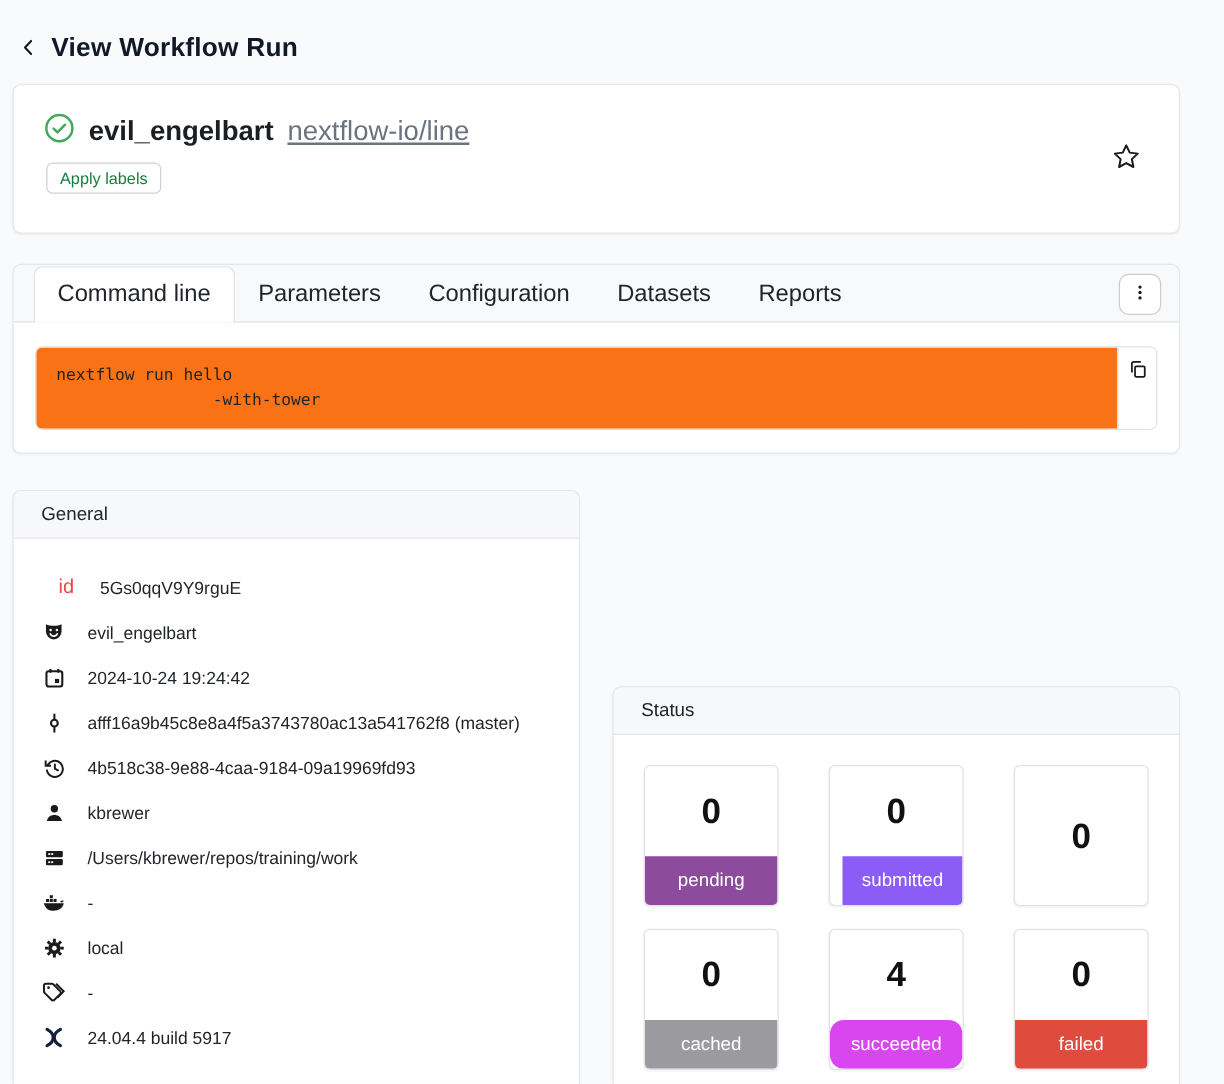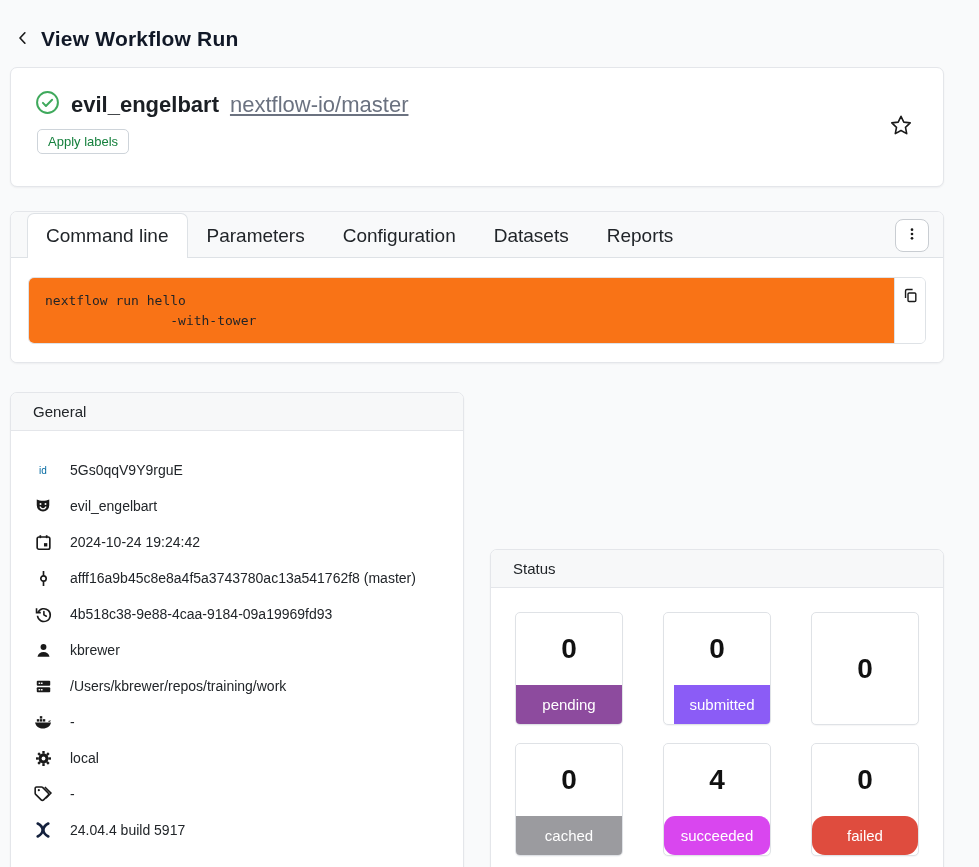--- a/index.html
+++ b/index.html
@@ -82,21 +82,21 @@
   .panel-header {
     background:#f7f8f9; border-bottom:1px solid #e4e6ea;
     font-size:15px; color:#212529; padding:10px 22px; height:38px;
     display:flex; align-items:center;
   }
 
   
   .general-body { padding:21px 16px 31px 22px; }
   .grow { display:flex; align-items:center; height:36px; gap:17px; }
   .row-cell { width:20px; display:flex; justify-content:center; align-items:center; flex:none; }
-  .row-key { font-size:10px; color:#0369a1; }
+  .row-key { font-size:16px; color:#ef4444;margin-left:10px; }
   .row-val { font-size:14px; color:#212529; white-space:nowrap; }
   .gicon svg { display:block; }
 
   
   .status-body { padding:24px 24px 23px 24px; }
   .status-grid {
     display:grid; grid-template-columns:repeat(3,108px);
     column-gap:40px; row-gap:18px;
   }
   .sbox {
@@ -131,21 +131,21 @@
 
   <section class="card run-card">
     <div class="run-title-row">
       <span>
         <svg width="25" height="25" viewBox="0 0 24 24">
           <circle cx="12" cy="12" r="10" fill="none" stroke="#3fa95c" stroke-width="1.9"></circle>
           <polyline points="7.6 12.4 10.5 15.3 16.4 9.4" fill="none" stroke="#3fa95c" stroke-width="1.9" stroke-linecap="round" stroke-linejoin="round"></polyline>
         </svg>
       </span>
       <span class="run-name">evil_engelbart</span>
-      <a class="repo-link">nextflow-io/master</a>
+      <a class="repo-link">nextflow-io/line</a>
     </div>
     <button class="apply-labels">Apply labels</button>
     <button class="star-btn">
       <span>
         <svg width="24" height="24" viewBox="0 0 24 24">
           <path d="M12 2.8l2.8 5.8 6.4.8-4.7 4.4 1.2 6.3-5.7-3.1-5.7 3.1 1.2-6.3L2.8 9.4l6.4-.8z" fill="none" stroke="#1a1a1a" stroke-width="1.6" stroke-linejoin="round"></path>
         </svg>
       </span>
     </button>
   </section>
@@ -348,21 +348,21 @@
             <div class="slabel" style="background-color: rgb(155, 155, 159);">cached</div>
           </div>
 
           <div class="sbox">
             <div class="scount">4</div>
             <div class="slabel" style="background-color: #d946ef; border-radius: 11px;">succeeded</div>
           </div>
 
           <div class="sbox">
             <div class="scount">0</div>
-            <div class="slabel" style="background-color: rgb(223, 76, 62); border-radius: 13px;">failed</div>
+            <div class="slabel" style="background-color: rgb(223, 76, 62);">failed</div>
           </div>
 
         </div>
       </div>
     </section>
 
   </div>
 </div>
 
 </body></html>

